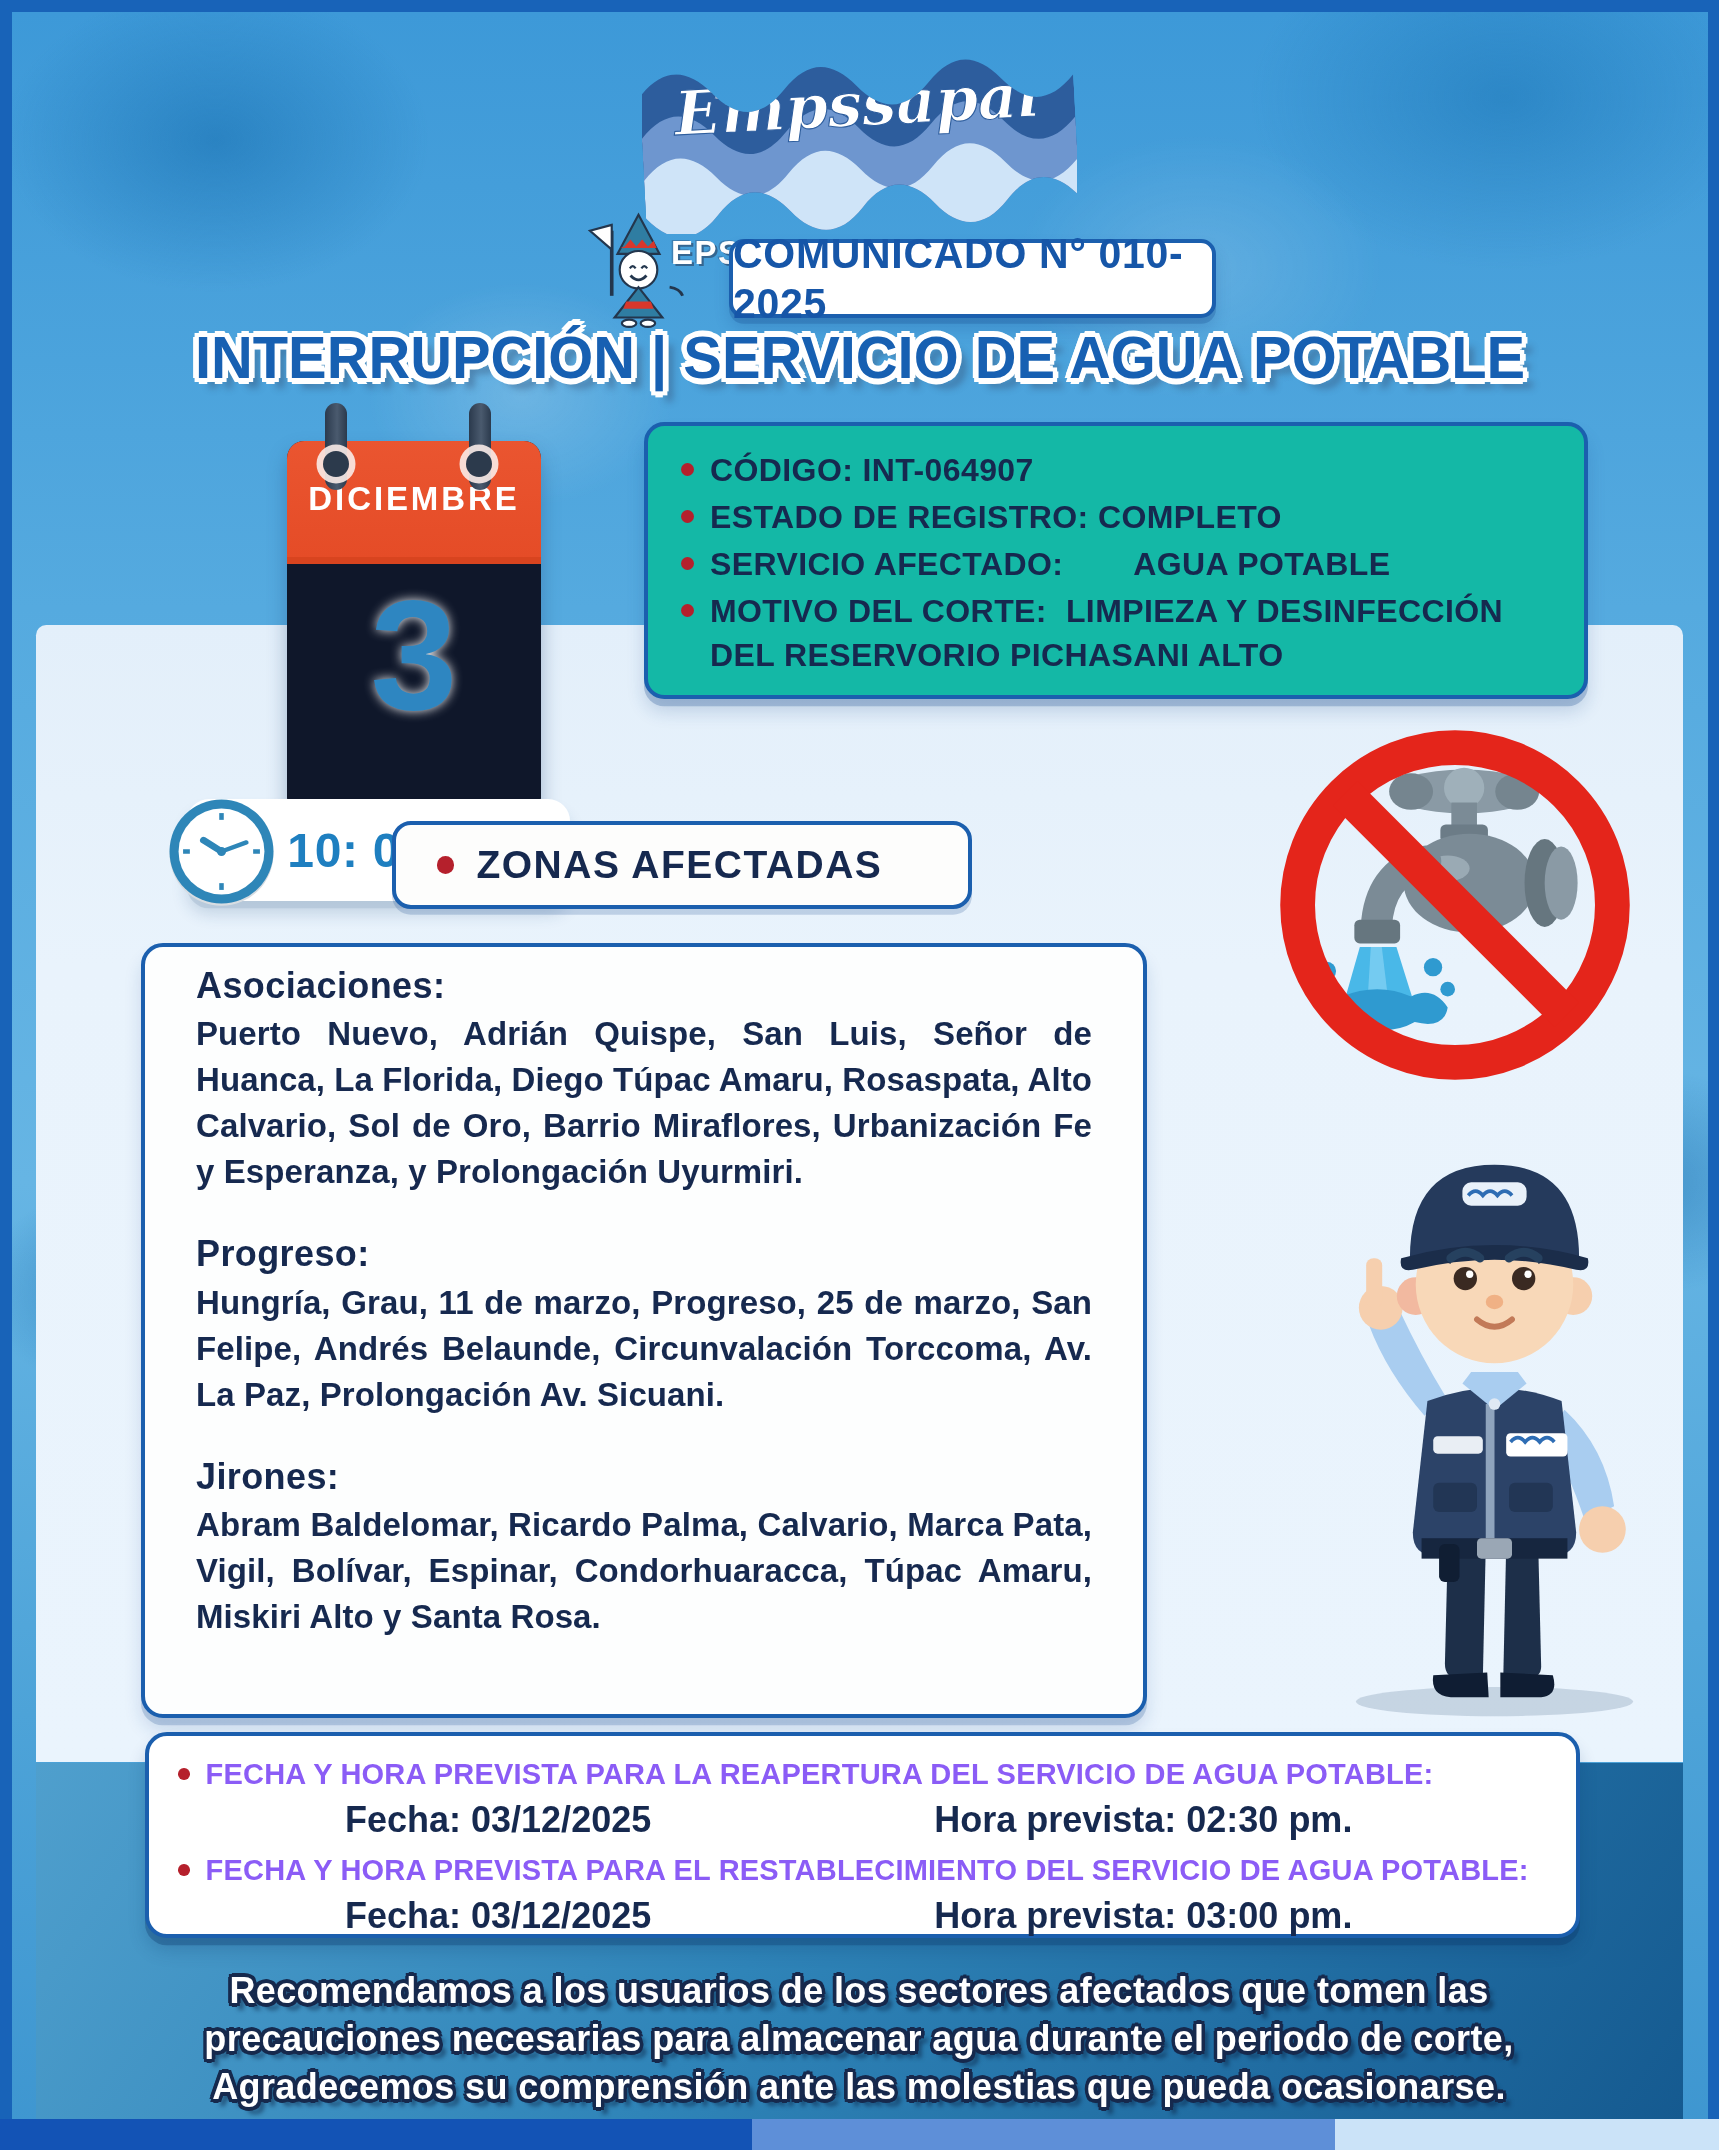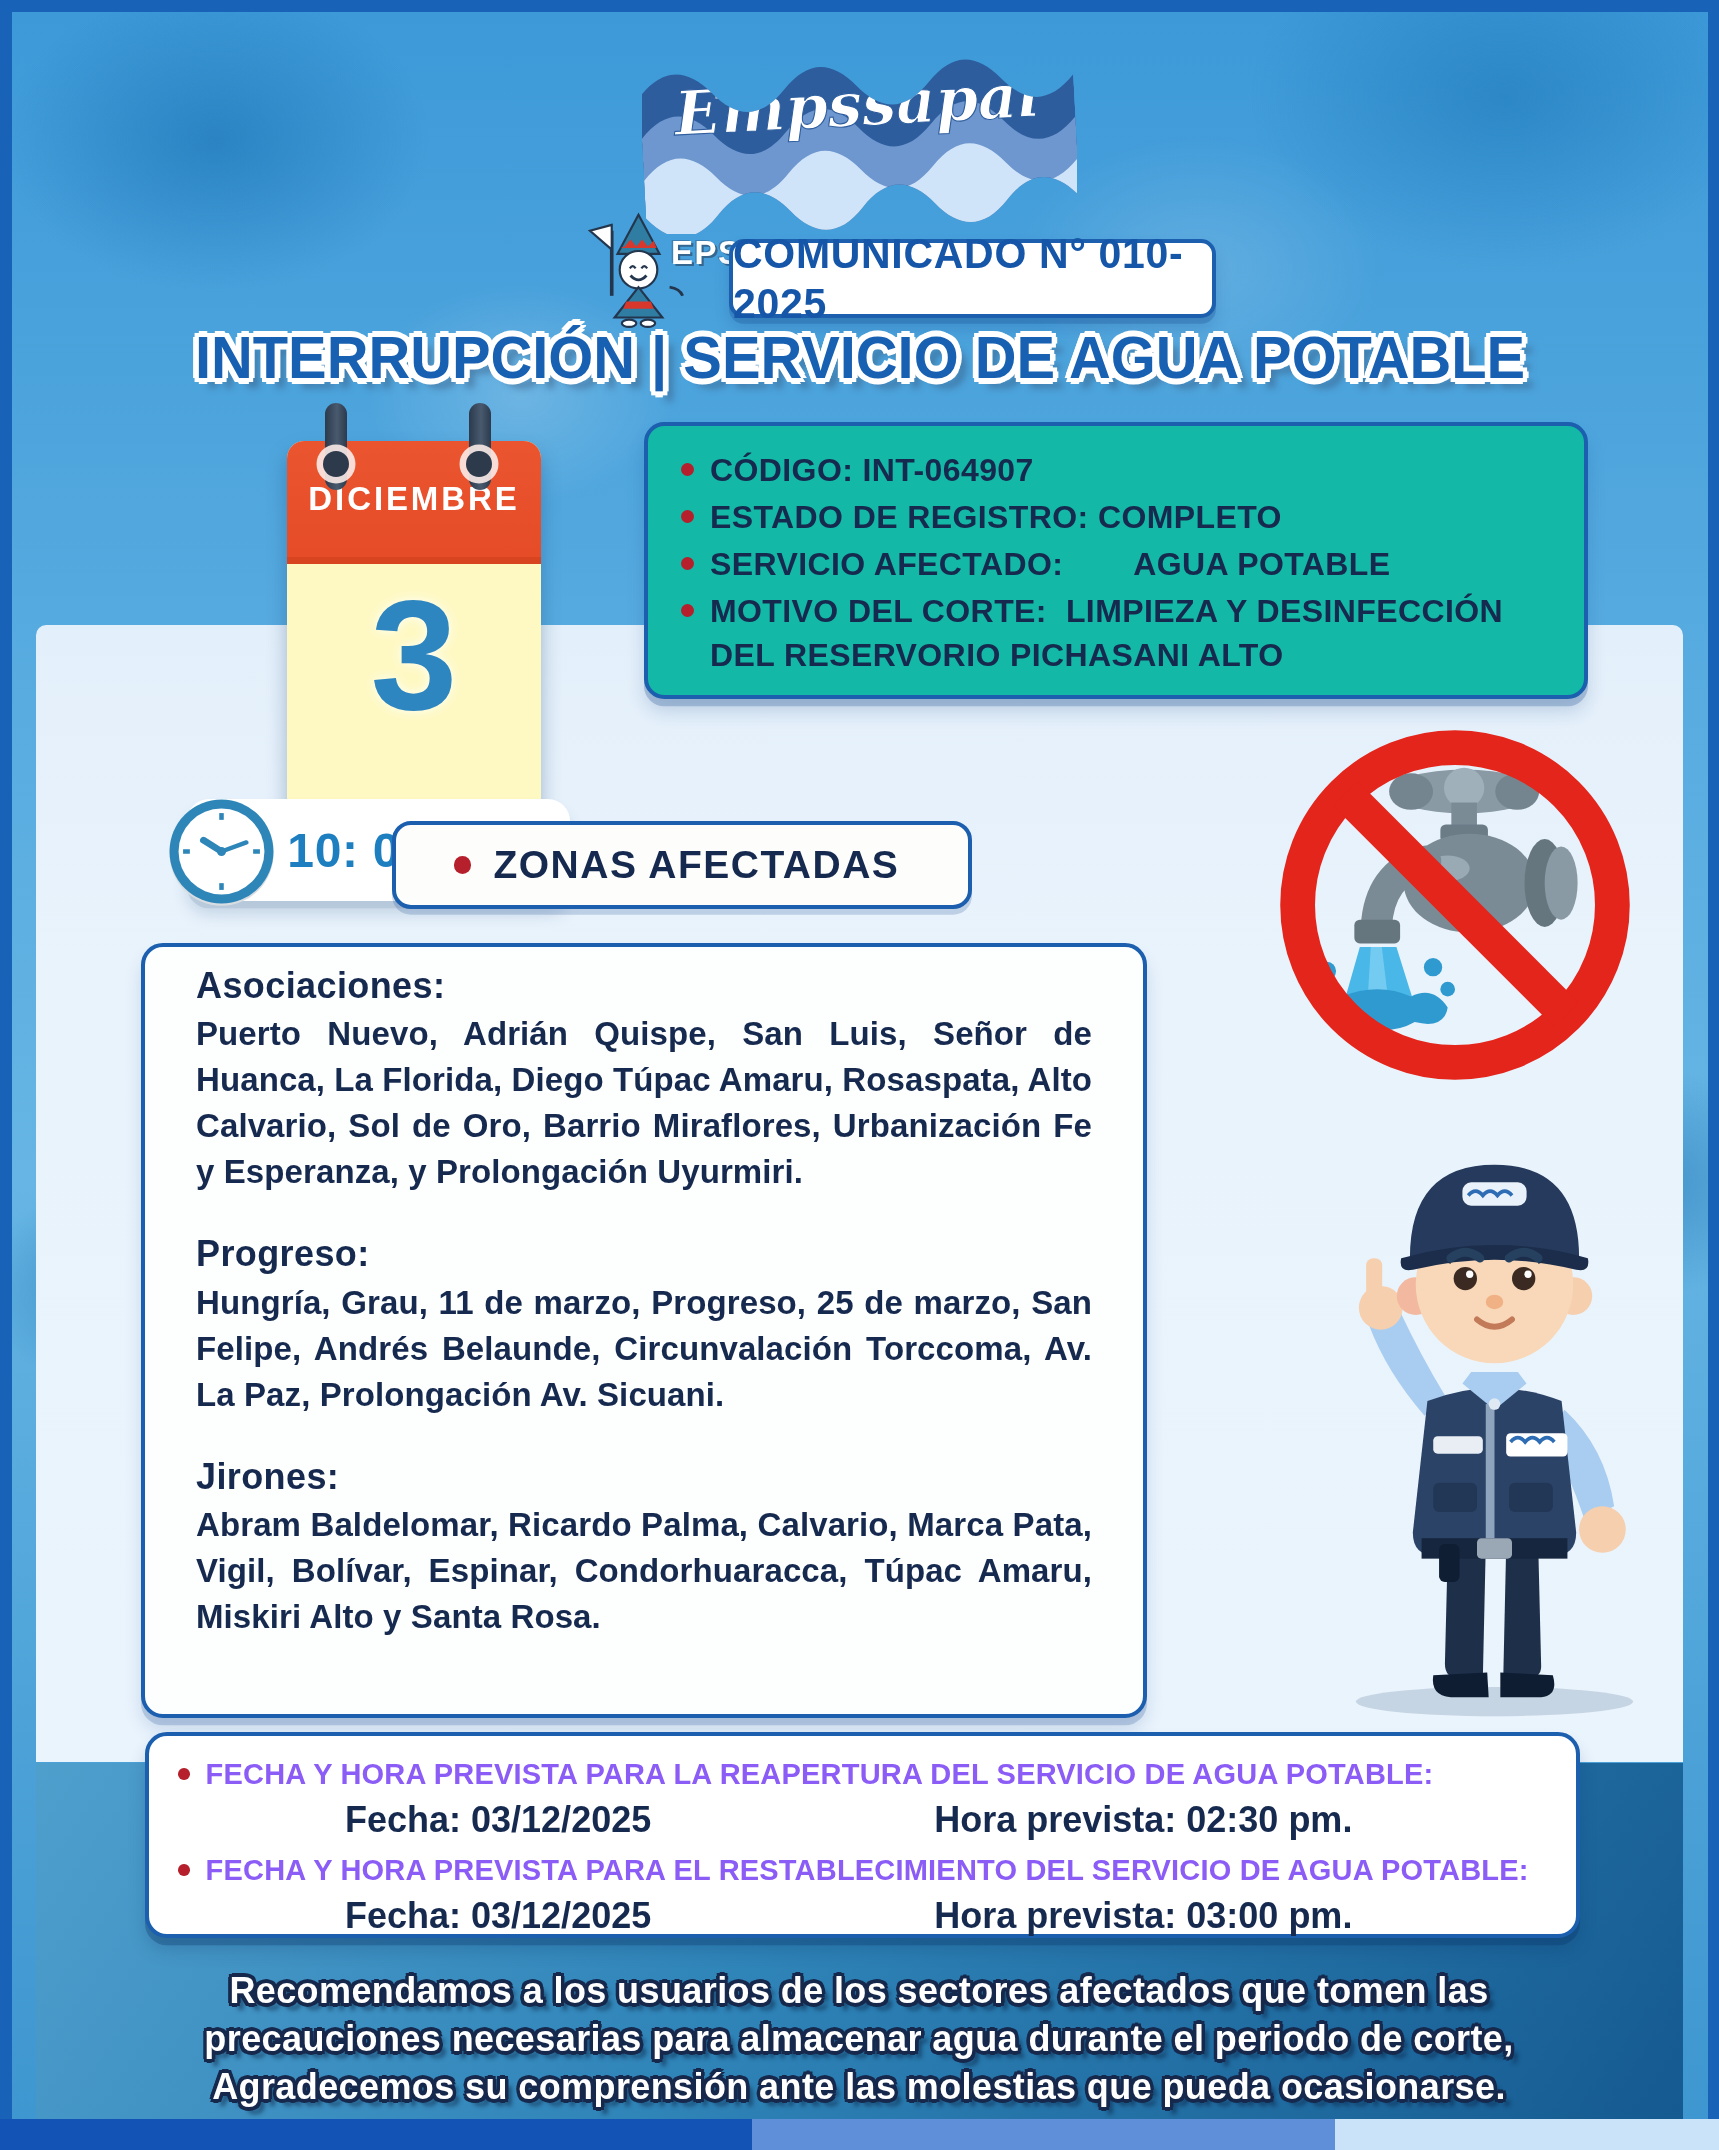--- a/index.html
+++ b/index.html
@@ -52,21 +52,21 @@
   
   .page-title{position:absolute;left:0;top:324px;width:1720px;text-align:center;z-index:3;
     font-size:59px;font-weight:800;color:#1760b2;letter-spacing:0px;transform:scaleX(.98);
     text-shadow:
       5.8px 0 0 #fff,-5.8px 0 0 #fff,0 5.8px 0 #fff,0 -5.8px 0 #fff,
       4.4px 4.4px 0 #fff,-4.4px 4.4px 0 #fff,4.4px -4.4px 0 #fff,-4.4px -4.4px 0 #fff,
       10.2px 10.2px 7.3px rgba(50,75,110,.45);}
 
   
   .cal-bar{position:absolute;width:22px;height:87px;background:linear-gradient(90deg,#2b3a4d,#4a5a6e 55%,#2b3a4d);border-radius:11.6px;z-index:4;}
-  .cal-card{position:absolute;left:287px;top:441px;width:254px;height:374px;border-radius:17.4px;background:#fef9c3;z-index:3;
+  .cal-card{position:absolute;left:287px;top:441px;width:254px;height:374px;border-radius:17.4px;background:#0f172a;z-index:3;
     box-shadow:0 11.6px 19px rgba(30,70,120,.35);overflow:hidden;}
   .cal-head{height:116px;background:linear-gradient(180deg,#ea5530,#e54c27);display:flex;align-items:center;justify-content:center;border-bottom:7.3px solid #d8441f;}
   .cal-head span{color:#fff;font-size:33px;font-weight:700;letter-spacing:2.9px;}
   .cal-day{height:181px;display:flex;align-items:center;justify-content:center;}
   .cal-day span{font-size:156px;font-weight:800;color:#2e86c1;line-height:1;
     text-shadow:0 0 10.2px rgba(255,255,255,.9);}
   .cal-hole{position:absolute;width:26px;height:26px;border-radius:50%;background:#2c3a4c;z-index:5;
     box-shadow:0 0 0 6.5px rgba(250,235,232,.9);}
 
   
@@ -83,21 +83,21 @@
   .d-item{display:flex;align-items:flex-start;margin-bottom:2.9px;}
   .d-dot{flex:0 0 13px;width:13px;height:13px;border-radius:50%;background:#b5202c;margin:15.2px 16px 0 0;}
   .d-text{font-size:32px;line-height:44px;color:#16294f;font-weight:600;letter-spacing:0.4px;}
   .d-item:nth-child(3) .d-val{margin-left:70px;}
   .d-item:nth-child(4) .d-val{margin-left:19px;}
   .d-item:nth-child(5) .d-val{margin-left:17.4px;font-weight:800;}
   .d-item:nth-child(5) .d-text{font-weight:700;}
 
   
   .zones-heading{position:absolute;left:392px;top:821px;width:580px;height:88px;box-sizing:border-box;z-index:3;
-    background:#fdfdfc;border:4.4px solid #1b5fae;border-radius:19px;display:flex;align-items:center;padding-left:58px;
+    background:#fdfdfc;border:4.4px solid #1b5fae;border-radius:19px;display:flex;align-items:center;padding-left:41px;
     box-shadow:0 5.8px 0 rgba(20,70,140,.2);}
   .z-dot{width:17.4px;height:17.4px;border-radius:50%;background:#b5202c;margin-right:22px;}
   .zones-heading span{font-size:39px;font-weight:700;color:#16294f;letter-spacing:1.5px;}
 
   
   .no-water{position:absolute;left:1272px;top:722px;width:366px;height:366px;z-index:3;}
 
   
   .zones-box{position:absolute;left:141px;top:943px;width:1006px;height:775px;box-sizing:border-box;z-index:3;
     background:#fdfefe;border:4.4px solid #1b5fae;border-radius:22px;padding:18px 51px;

